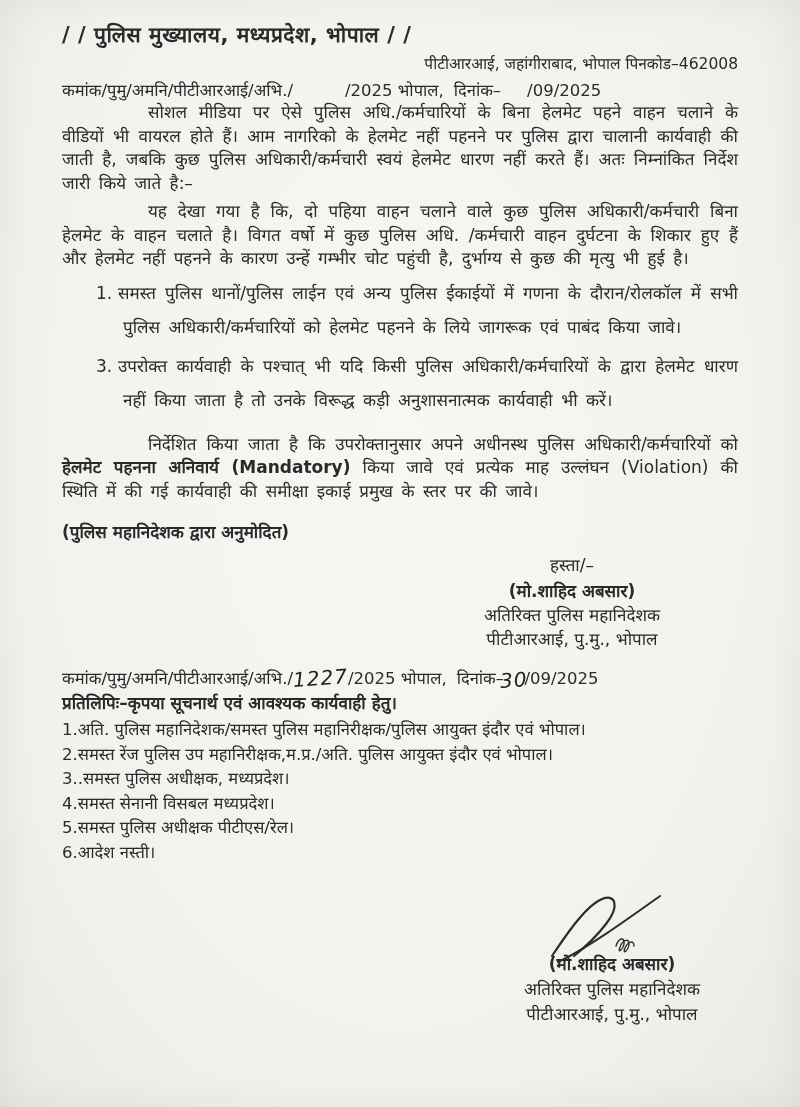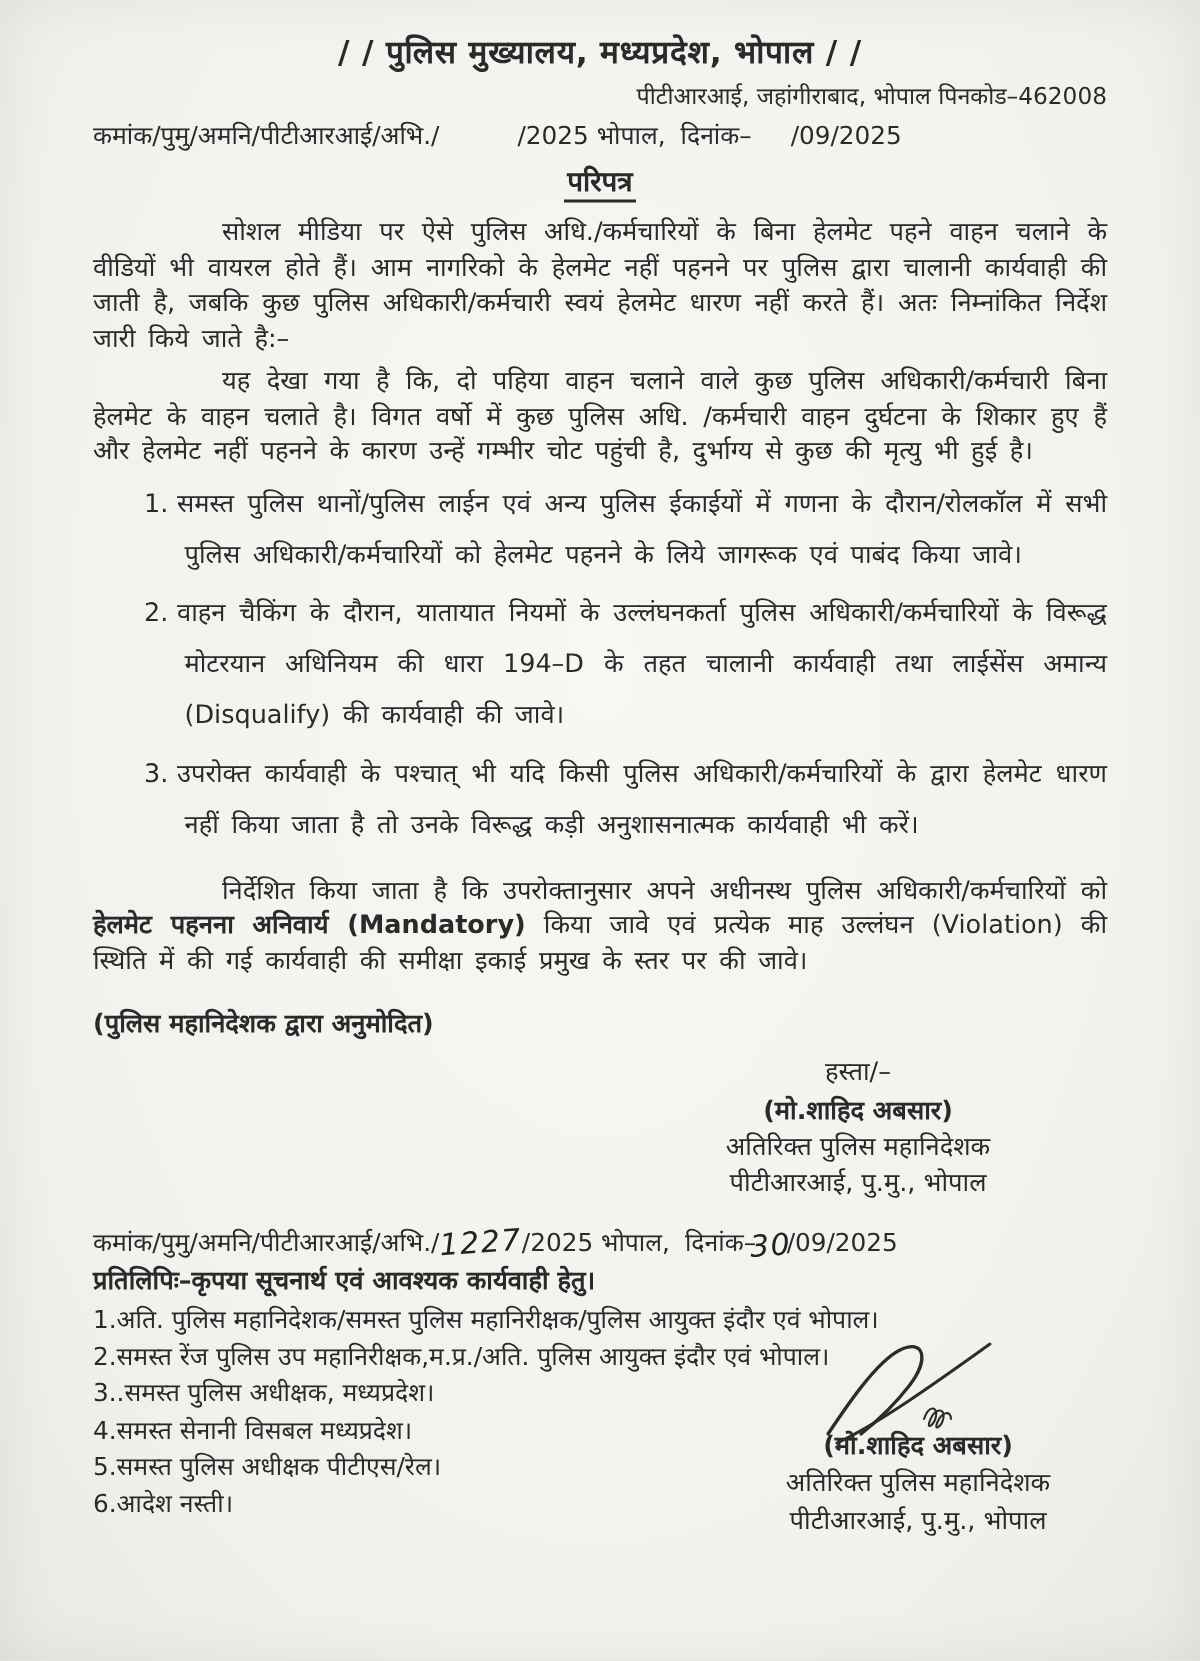--- a/index.html
+++ b/index.html
@@ -11,21 +11,20 @@
     margin: 0 auto;
     background:
       radial-gradient(ellipse at 50% 40%, #f8f7f4 0%, #f2f1ed 70%, #e9e8e4 100%);
     box-shadow: inset 0 0 40px rgba(0,0,0,0.06);
     font-family: "DejaVu Sans", sans-serif;
     color: #2a2a2a;
     padding: 20px 62px 0 62px;
     overflow: hidden;
   }
   .masthead {
-    text-align: center;
     font-size: 21px;
     font-weight: bold;
     letter-spacing: 0.5px;
     margin-bottom: 4px;
   }
   .email-line { text-align: center; font-size: 16.5px; margin-bottom: 2px; }
   .email-line .email { font-weight: bold; font-family: "DejaVu Serif", serif; }
   .address-line { text-align: right; font-size: 15.5px; margin-bottom: 4px; }
   .ref-line { font-size: 16.5px; white-space: nowrap; }
   .gap-lg { display: inline-block; width: 52px; }
@@ -113,34 +112,28 @@
 
   <div class="masthead">/ / पुलिस मुख्यालय, मध्यप्रदेश, भोपाल / /</div>
 
 
   <div class="address-line">पीटीआरआई, जहांगीराबाद, भोपाल पिनकोड–462008</div>
 
   <div class="ref-line">
     <span>कमांक/पुमु/अमनि/पीटीआरआई/अभि./</span><span class="gap-lg"></span><span>/2025 भोपाल,</span><span class="gap-sm"></span><span>दिनांक–</span><span class="gap-md"></span><span>/09/2025</span>
   </div>
 
-  <div class="doc-title-wrap">
-    <span class="doc-title">परिपत्र</span>
-  </div>
 
   <div class="para">सोशल मीडिया पर ऐसे पुलिस अधि./कर्मचारियों के बिना हेलमेट पहने वाहन चलाने के वीडियों भी वायरल होते हैं। आम नागरिको के हेलमेट नहीं पहनने पर पुलिस द्वारा चालानी कार्यवाही की जाती है, जबकि कुछ पुलिस अधिकारी/कर्मचारी स्वयं हेलमेट धारण नहीं करते हैं। अतः निम्नांकित निर्देश जारी किये जाते है:–</div>
 
   <div class="para">यह देखा गया है कि, दो पहिया वाहन चलाने वाले कुछ पुलिस अधिकारी/कर्मचारी बिना हेलमेट के वाहन चलाते है। विगत वर्षो में कुछ पुलिस अधि. /कर्मचारी वाहन दुर्घटना के शिकार हुए हैं और हेलमेट नहीं पहनने के कारण उन्हें गम्भीर चोट पहुंची है, दुर्भाग्य से कुछ की मृत्यु भी हुई है।</div>
 
   <div class="directives">
     <div class="directive">
       <span class="num">1.</span><span>समस्त पुलिस थानों/पुलिस लाईन एवं अन्य पुलिस ईकाईयों में गणना के दौरान/रोलकॉल में सभी पुलिस अधिकारी/कर्मचारियों को हेलमेट पहनने के लिये जागरूक एवं पाबंद किया जावे।</span>
-    </div>
-    <div class="directive">
-      <span class="num">2.</span><span>वाहन चैकिंग के दौरान, यातायात नियमों के उल्लंघनकर्ता पुलिस अधिकारी/कर्मचारियों के विरूद्ध मोटरयान अधिनियम की धारा 194–D के तहत चालानी कार्यवाही तथा लाईसेंस अमान्य (Disqualify) की कार्यवाही की जावे।</span>
     </div>
     <div class="directive">
       <span class="num">3.</span><span>उपरोक्त कार्यवाही के पश्चात् भी यदि किसी पुलिस अधिकारी/कर्मचारियों के द्वारा हेलमेट धारण नहीं किया जाता है तो उनके विरूद्ध कड़ी अनुशासनात्मक कार्यवाही भी करें।</span>
     </div>
   </div>
 
   <div class="para para-final">
     <span>निर्देशित किया जाता है कि उपरोक्तानुसार अपने अधीनस्थ पुलिस अधिकारी/कर्मचारियों को </span><span class="bold-inline">हेलमेट पहनना अनिवार्य (Mandatory)</span><span> किया जावे एवं प्रत्येक माह उल्लंघन (Violation) की स्थिति में की गई कार्यवाही की समीक्षा इकाई प्रमुख के स्तर पर की जावे।</span>
   </div>
 

